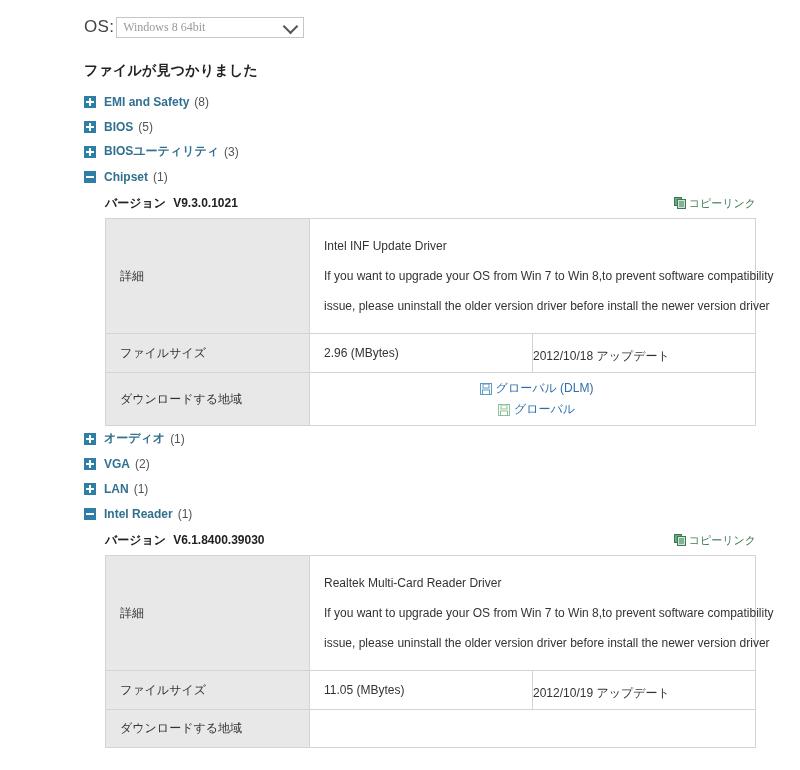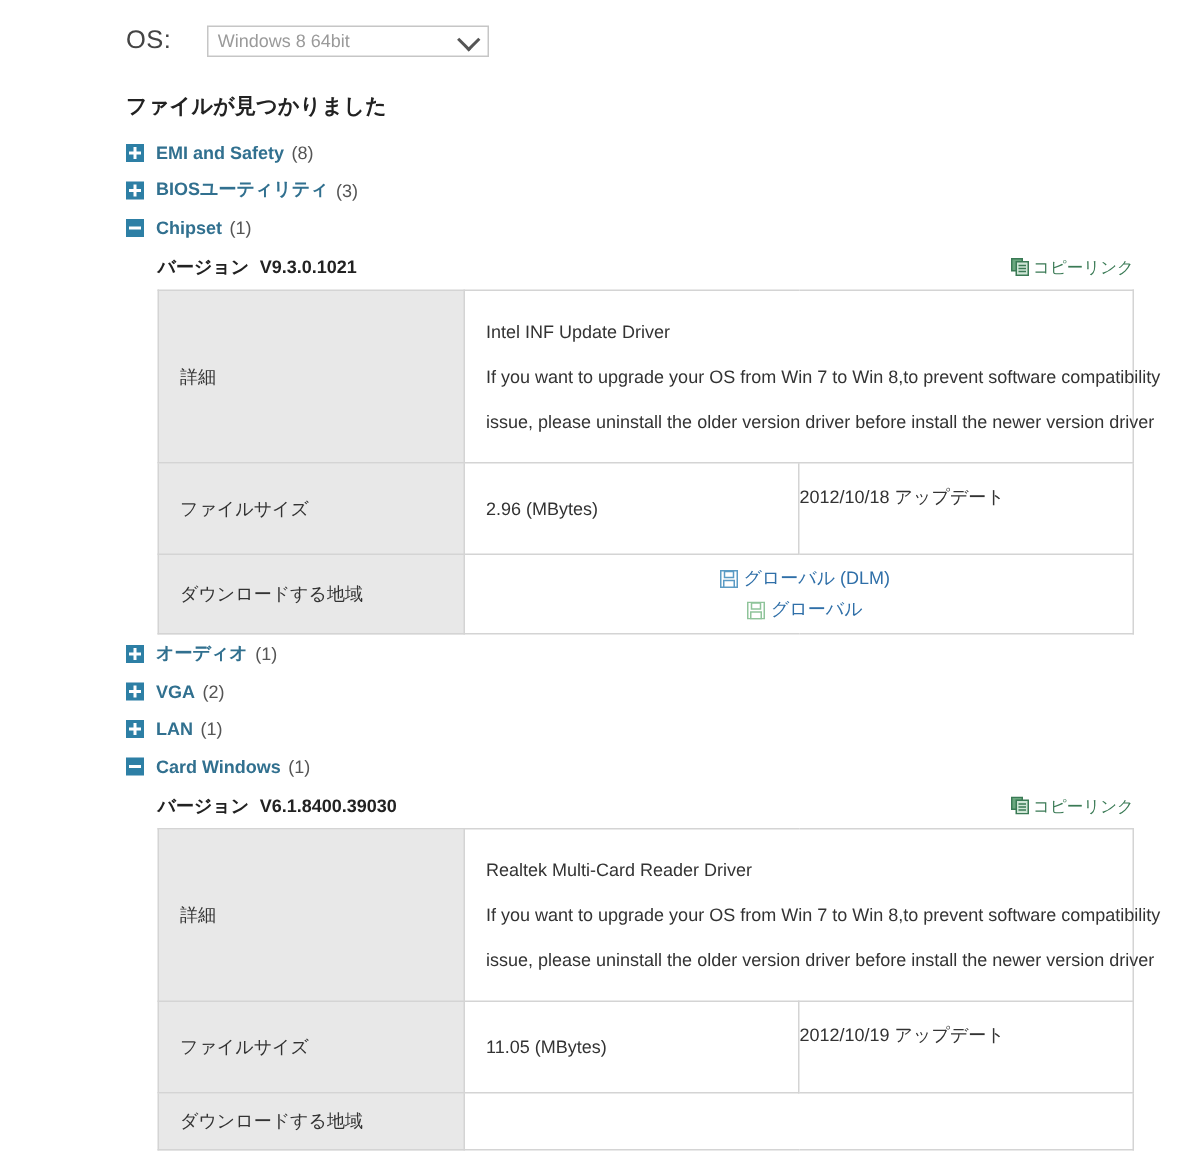--- a/index.html
+++ b/index.html
@@ -20,21 +20,21 @@
   }
   .content {
     margin-left: 84px;
     width: 672px;
   }
 
   
   .os-row {
     display: flex;
     align-items: center;
-    gap: 24px;
+    gap: 2px;
     height: 26px;
   }
   .os-label {
     font-size: 17px;
     color: #444444;
     letter-spacing: .3px;
   }
   .os-select {
     position: relative;
     width: 188px;
@@ -43,20 +43,21 @@
     background: #ffffff;
     box-sizing: border-box;
     display: flex;
     align-items: center;
   }
   .os-select-value {
     font-size: 12px;
     color: #9a9a9a;
     padding-left: 6px;
     white-space: nowrap;
+    font-family: Liberation Serif, serif;
   }
   .os-chevron {
     position: absolute;
     right: 7px;
     top: 50%;
     width: 9px;
     height: 9px;
     margin-top: -6px;
     border-right: 2px solid #555;
     border-bottom: 2px solid #555;
@@ -179,21 +180,21 @@
   .desc-cell {
     padding: 12px 10px 12px 14px;
     line-height: 30px;
   }
   .desc-cell .line { display: block; white-space: nowrap; }
   .size-cell {
     padding: 10px 0 10px 14px;
     width: 300px;
   }
   .date-cell {
-    padding: 10px 12px 26px 0;
+    padding: 10px 12px 4px 0;
     line-height: 24px;
     width: 178px;
     border-radius: 12px;
   }
   .dl-cell { padding: 7px 0 7px 14px; }
   .dl-links {
     display: flex;
     align-items: center;
     flex-wrap: nowrap;
     gap: 4px;
@@ -229,20 +230,25 @@
     <div class="found-heading">ファイルが見つかりました</div>
 
     <div class="cat-list">
 
       <div class="cat-item">
         <span class="cat-toggle plus"></span>
         <span class="cat-name">EMI and Safety</span>
         <span class="cat-count">(8)</span>
       </div>
 
+      <div class="cat-item">
+        <span class="cat-toggle plus"></span>
+        <span class="cat-name">BIOS</span>
+        <span class="cat-count">(5)</span>
+      </div>
 
       <div class="cat-item">
         <span class="cat-toggle plus"></span>
         <span class="cat-name">BIOSユーティリティ</span>
         <span class="cat-count">(3)</span>
       </div>
 
       <div class="cat-item">
         <span class="cat-toggle"></span>
         <span class="cat-name">Chipset</span>
@@ -324,21 +330,21 @@
       </div>
 
       <div class="cat-item">
         <span class="cat-toggle plus"></span>
         <span class="cat-name">LAN</span>
         <span class="cat-count">(1)</span>
       </div>
 
       <div class="cat-item">
         <span class="cat-toggle"></span>
-        <span class="cat-name">Card Windows</span>
+        <span class="cat-name">Intel Reader</span>
         <span class="cat-count">(1)</span>
       </div>
 
       <div class="driver-block">
         <div class="version-row">
           <div class="version-text">
             <span>バージョン</span><span class="vnum">V6.1.8400.39030</span>
           </div>
           <div class="copy-link">
             <svg class="copy-icon" width="12" height="12" viewBox="0 0 12 12">

